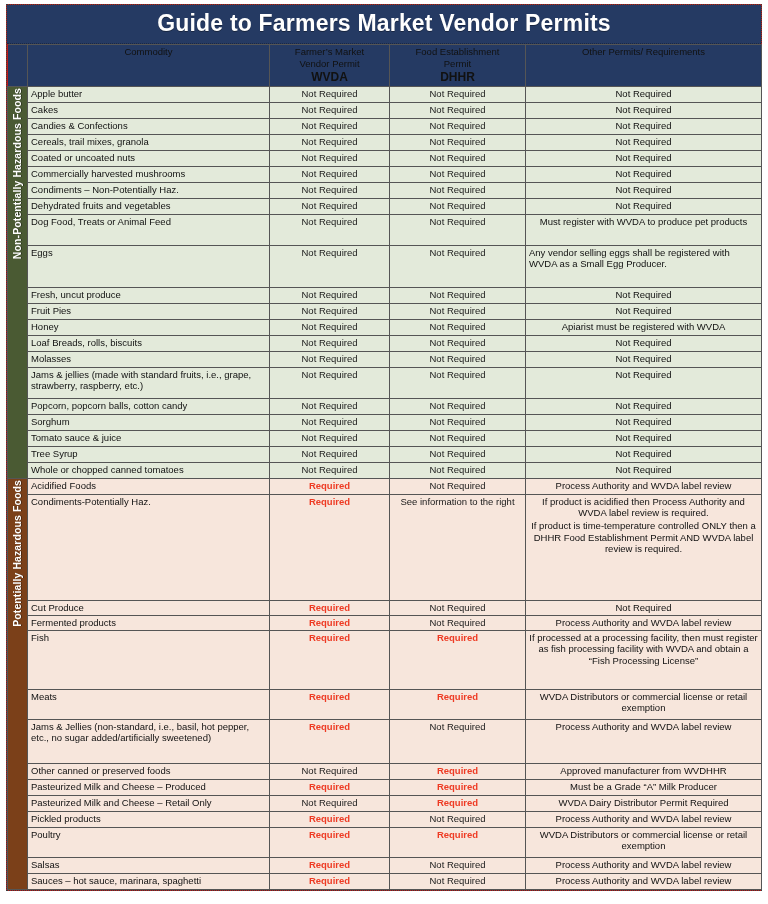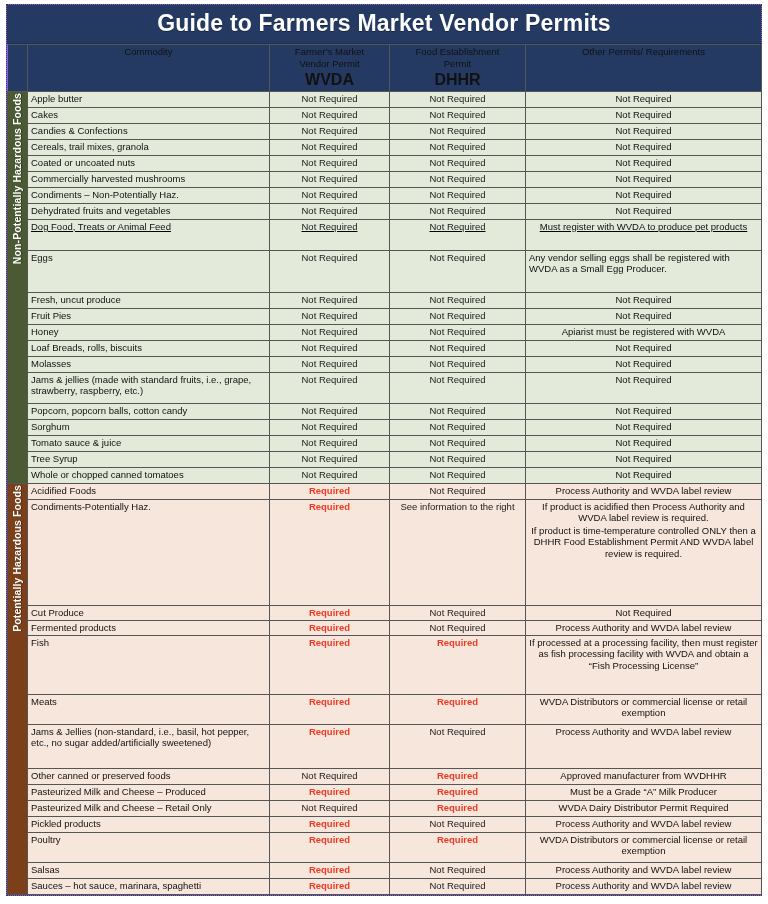--- a/index.html
+++ b/index.html
@@ -14,21 +14,21 @@
     background:#ffffff;
     box-sizing:border-box;
     overflow:hidden;
   }
   .frame{
     position:absolute;
     left:6px;top:4px;
     width:756px;
     border:1px dotted #3b3b3b;
     box-sizing:border-box;
-    background:#8b5cf6;
+    background:#b91c1c;
   }
   
   .title-bar{
     background:#253a63;
     color:#ffffff;
     text-align:center;
     font-size:23px;
     font-weight:bold;
     letter-spacing:.2px;
     padding:5px 0 6px 0;
@@ -62,21 +62,21 @@
     background:#253a63;
     color:#ffffff;
     text-align:center;
     vertical-align:middle;
     font-size:11px;
     line-height:1.35;
     border:1px solid #2b4270;
     padding:4px 2px 5px 2px;
   }
   .hdr td.blank{background:#253a63;border-left:none;}
-  .hdr .b{font-weight:bold;font-size:16px;display:block;margin-top:1px;}
+  .hdr .b{font-weight:bold;font-size:12px;display:block;margin-top:1px;}
 
   
   .side{
     padding:0;
     border:1px solid #3a3a3a;
     vertical-align:middle;
     text-align:center;
   }
   .side.green{background:#4a5a33;}
   .side.brown{background:#7b4019;}
@@ -193,21 +193,21 @@
             </td>
           </tr>
           <tr class="g" style="height: 16px;">
             <td class="cell commodity lft">Dehydrated fruits and vegetables</td>
             <td class="cell ctr"><span class="nreq">Not Required</span></td>
             <td class="cell ctr"><span class="nreq">Not Required</span></td>
             <td class="cell ctr">
               <div class="p">Not Required</div>
             </td>
           </tr>
-          <tr class="g" style="height: 31px; text-decoration: underline;">
+          <tr class="g" style="height: 31px;">
             <td class="cell commodity lft">Dog Food, Treats or Animal Feed</td>
             <td class="cell ctr"><span class="nreq">Not Required</span></td>
             <td class="cell ctr"><span class="nreq">Not Required</span></td>
             <td class="cell ctr">
               <div class="p">Must register with WVDA to produce pet products</div>
             </td>
           </tr>
           <tr class="g" style="height: 42px;">
             <td class="cell commodity lft">Eggs</td>
             <td class="cell ctr"><span class="nreq">Not Required</span></td>

